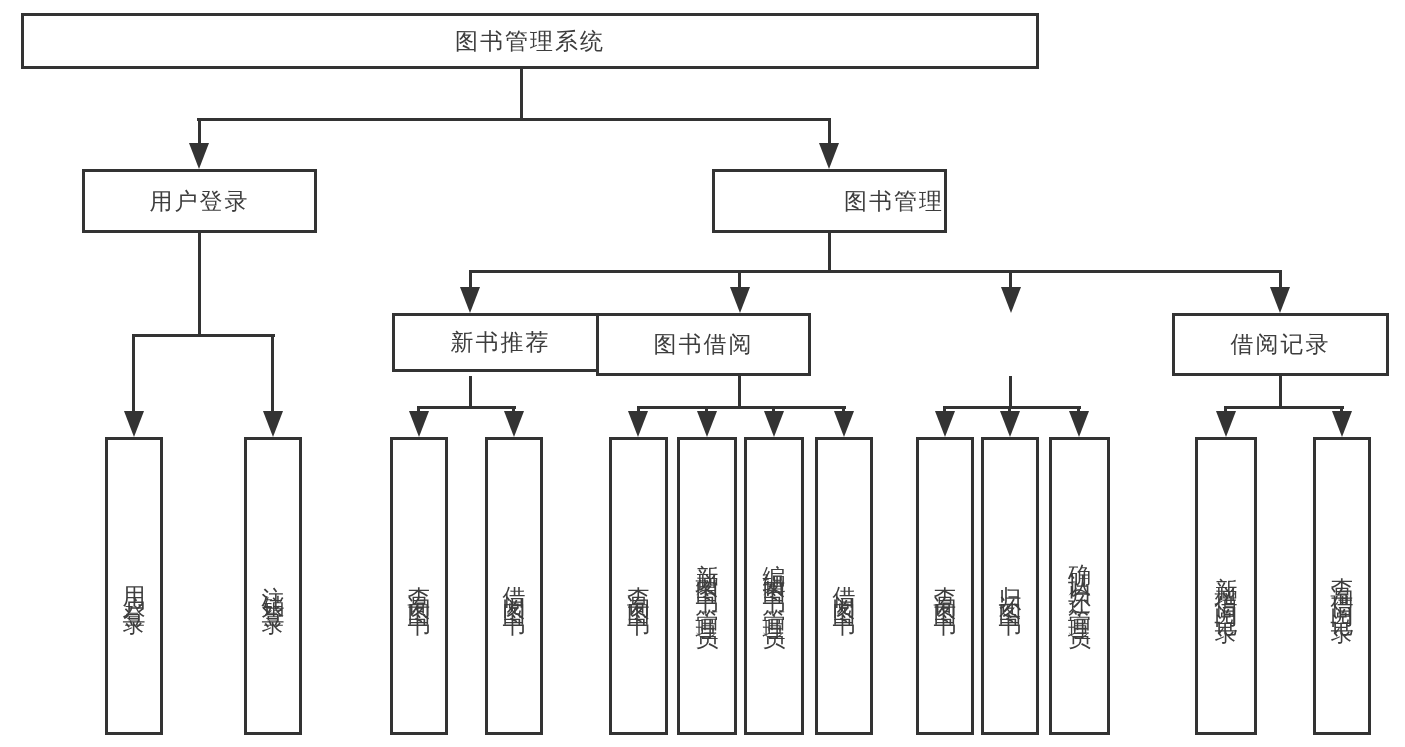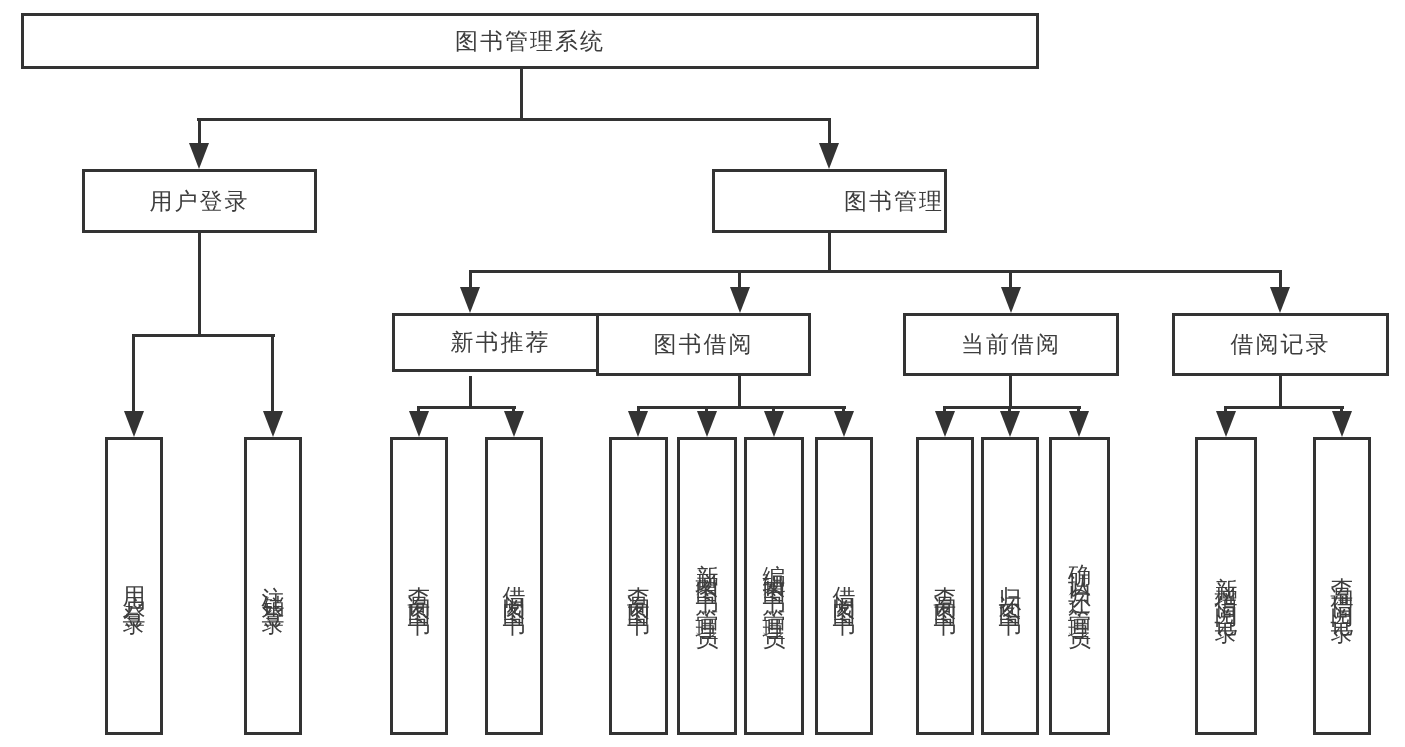--- a/index.html
+++ b/index.html
@@ -90,23 +90,20 @@
   <div class="arrow" style="left:1001px;top:287px;"></div>
   <div class="vline" style="left:1279px;top:272px;height:18px;"></div>
   <div class="arrow" style="left:1270px;top:287px;"></div>
 
   <div class="box" style="left:362px;top:313px;width:217px;height:59px;margin-left:30px;">
     <span>新书推荐</span>
   </div>
   <div class="box" style="left:596px;top:313px;width:215px;height:63px;">
     <span>图书借阅</span>
   </div>
-  <div class="box" style="left:903px;top:313px;width:216px;height:63px;">
-    <span>当前借阅</span>
-  </div>
   <div class="box" style="left:1172px;top:313px;width:217px;height:63px;">
     <span>借阅记录</span>
   </div>
 
   <div class="vline" style="left:469px;top:376px;height:32px;"></div>
   <div class="hline" style="left:417px;top:406px;width:99px;"></div>
   <div class="vline" style="left:417px;top:408px;height:8px;"></div>
   <div class="arrow" style="left:409px;top:411px;"></div>
   <div class="vline" style="left:512px;top:408px;height:8px;"></div>
   <div class="arrow" style="left:504px;top:411px;"></div>

